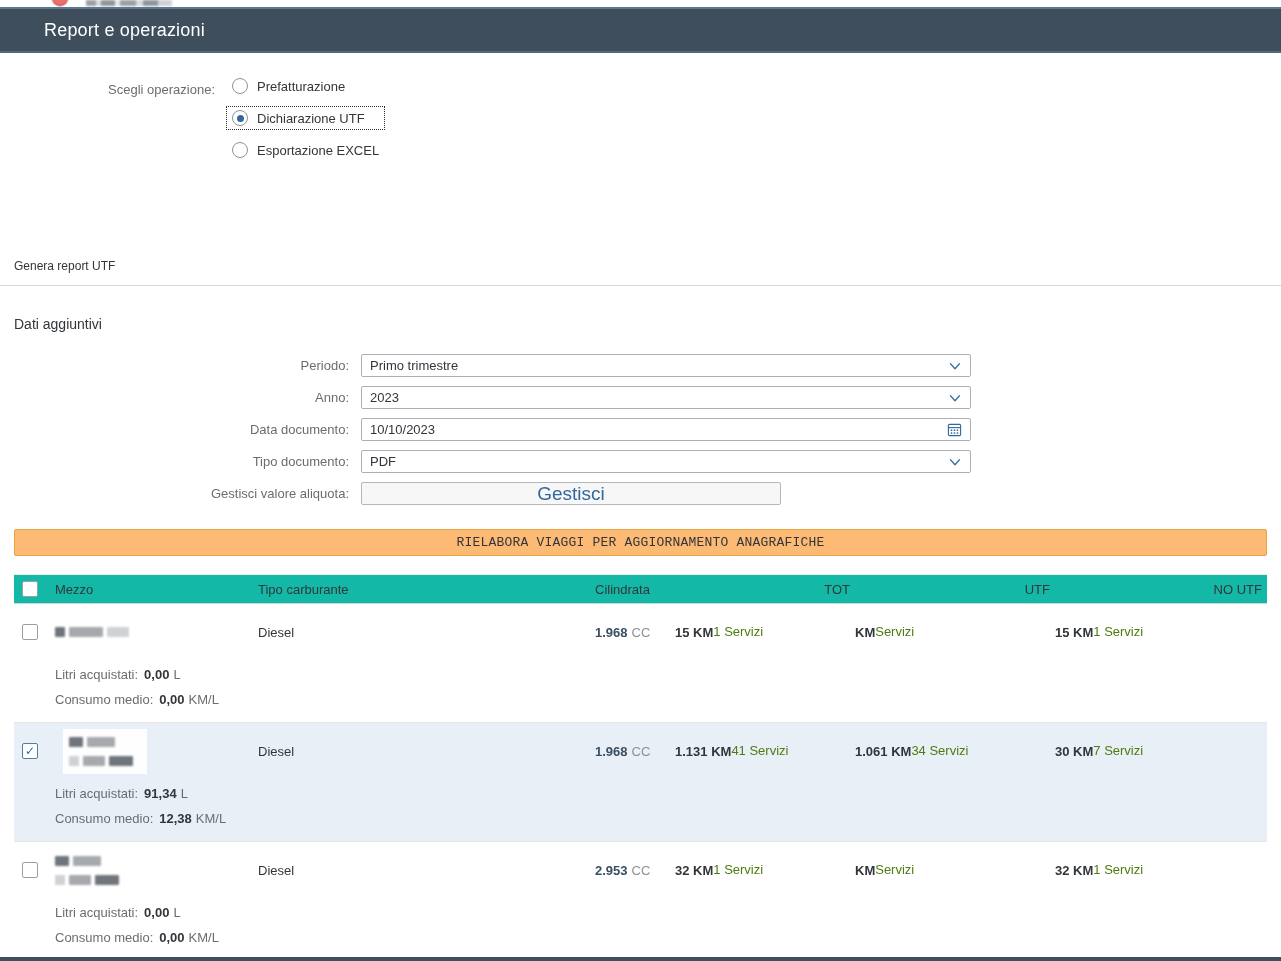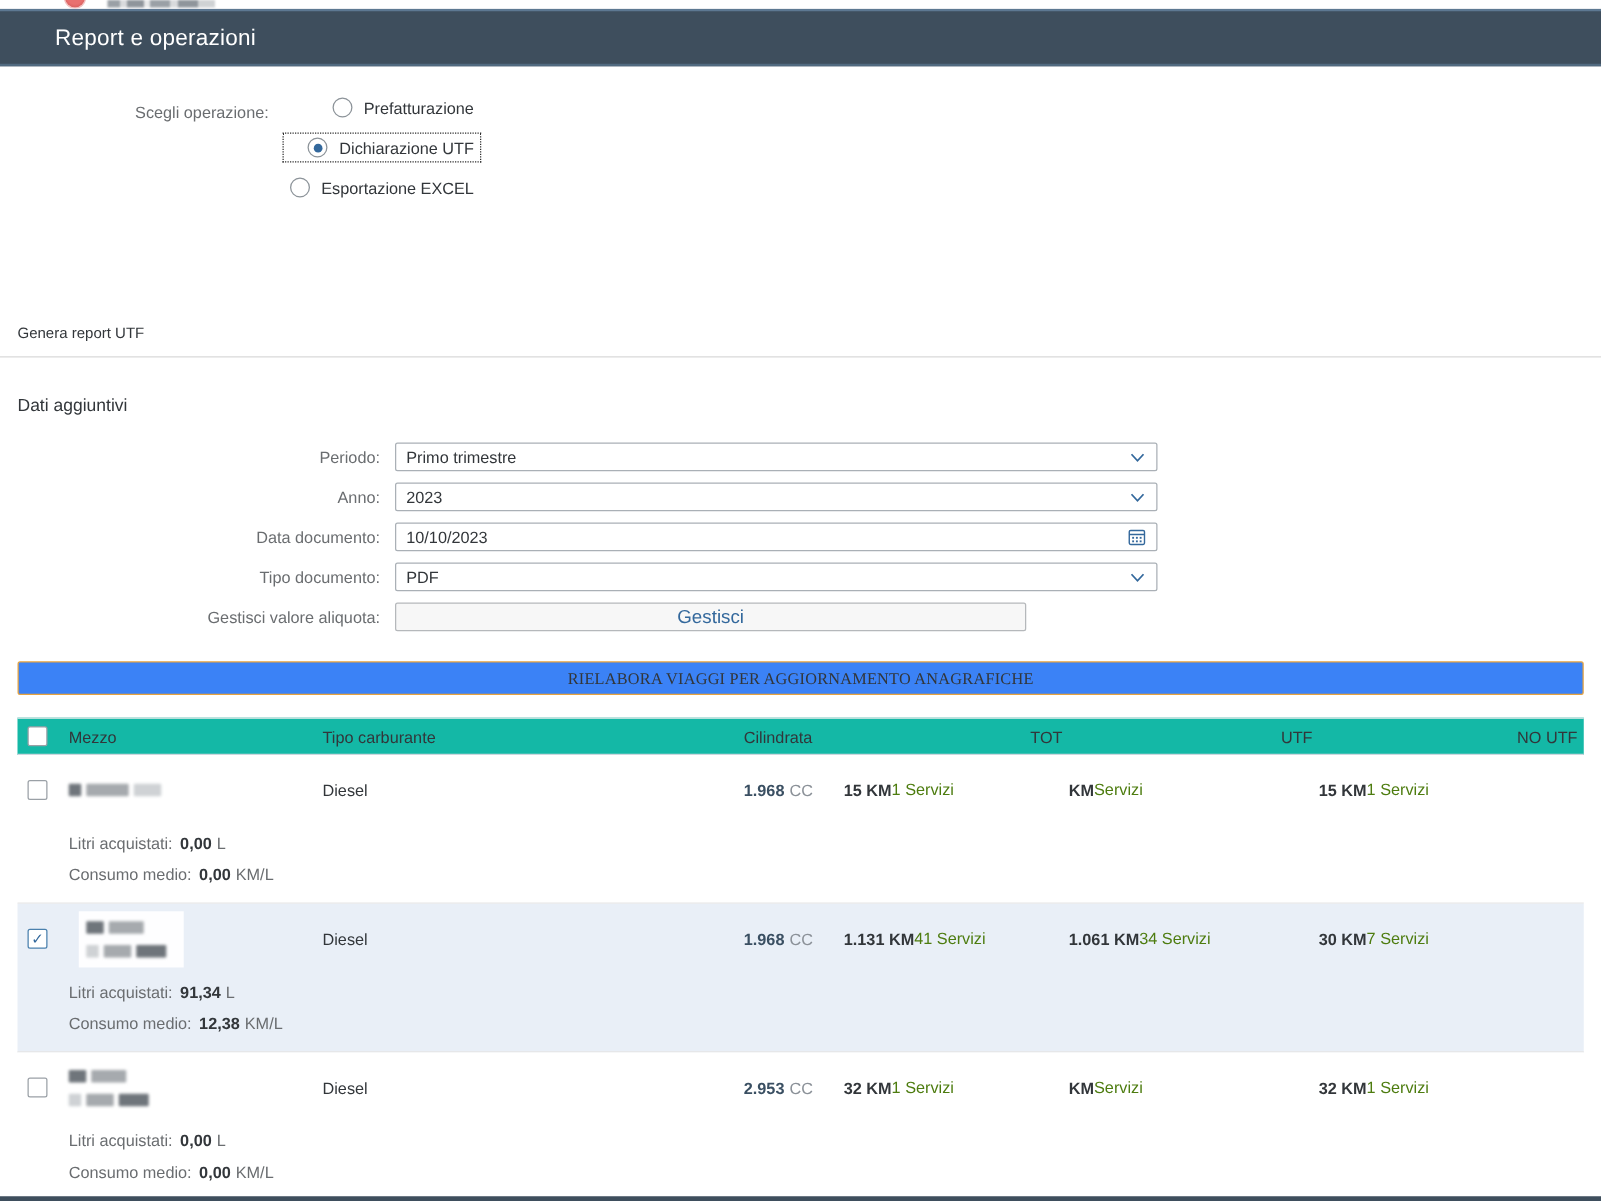--- a/index.html
+++ b/index.html
@@ -21,49 +21,49 @@
   .page-header { height:46px; background:#3e4e5d; border-top:2px solid #5d7892;
     border-bottom:2px solid #516a80; display:flex; align-items:center; padding-left:44px; }
   .page-header h1 { font-size:18px; font-weight:400; color:#ffffff; letter-spacing:.2px; }
 
   .content { padding:0 14px; }
 
   
   .op-block { margin-top:22px; display:flex; }
   .op-label { width:201px; text-align:right; color:#6a6d70; padding-top:7px; }
   .op-options { margin-left:12px; }
-  .op-option { display:flex; align-items:center; height:22px; margin-bottom:10px; padding:1px 5px;justify-content:flex-end; }
+  .op-option { display:flex; align-items:center; height:22px; margin-bottom:10px; padding:1px 5px; }
   .op-option.focused { outline:1px dotted #2f2f2f; }
   .radio { width:16px; height:16px; border-radius:50%; border:1px solid #8c9399;
     background:#fff; margin-right:9px; position:relative; flex:0 0 16px; cursor:pointer; }
   .radio.selected::after { content:""; position:absolute; left:3.5px; top:3.5px;
     width:7px; height:7px; border-radius:50%; background:#33689c; }
   .op-option span.opt-text { color:#32363a; }
 
   
   .section-title { margin:88px 14px 0; font-size:12px; font-weight:400; color:#32363a; }
   .section-rule { border:none; border-top:1px solid #d9d9d9; margin:12px 0 0; }
   .subsection-title { margin:30px 14px 0; font-size:14px; font-weight:400; color:#32363a; }
 
   
-  .form { margin-top:22px; }
+  .form { margin-top:22px;padding-left:45px; }
   .form-row { display:flex; align-items:center; height:23px; margin-bottom:9px; }
   .form-row label { width:316px; text-align:right; color:#6a6d70; padding-right:12px; }
   .field-box { width:610px; height:23px; border:1px solid #aab0b6; border-radius:2px;
     background:#fff; display:flex; align-items:center; padding:0 8px; cursor:pointer; }
   .field-box .val { flex:1; color:#32363a; }
   .field-box svg { flex:0 0 auto; }
-  .btn-gestisci { width:505px; height:23px; border:1px solid #b5b8bb; border-radius:2px;
-    background:#f7f7f7; color:#33689c; font-size:15px; font-family:inherit;
+  .btn-gestisci { width:420px; height:23px; border:1px solid #b5b8bb; border-radius:2px;
+    background:#f7f7f7; color:#33689c; font-size:19px; font-family:inherit;
     cursor:pointer; }
 
   
   .btn-rielabora { display:block; width:1253px; margin:24px 14px 0; height:27px;
-    background:#3b82f6; border:1px solid #e7a33e; border-radius:2px;
-    color:#32363a; font-size:13px; font-family:Liberation Serif, serif; letter-spacing:.2px; cursor:pointer; }
+    background:#fdba74; border:1px solid #e7a33e; border-radius:2px;
+    color:#32363a; font-size:13px; font-family:Liberation Mono, monospace; letter-spacing:.2px; cursor:pointer; }
 
   
   .table { margin:18px 14px 0; }
   .tgrid { display:grid; grid-template-columns:41px 203px 337px 80px 180px 200px 1fr; }
   .thead { background:#14b8a6; height:30px; align-items:center;
     border-top:1px solid #ececec; border-bottom:1px solid #ccd6de; }
   .thead .hc { color:#32363a; }
   .ha-right { text-align:right; padding-right:5px; }
   .checkbox { width:16px; height:16px; border:1px solid #9aa0a6; border-radius:2px;
     background:#fff; margin-left:8px; cursor:pointer; display:flex; align-items:center;

